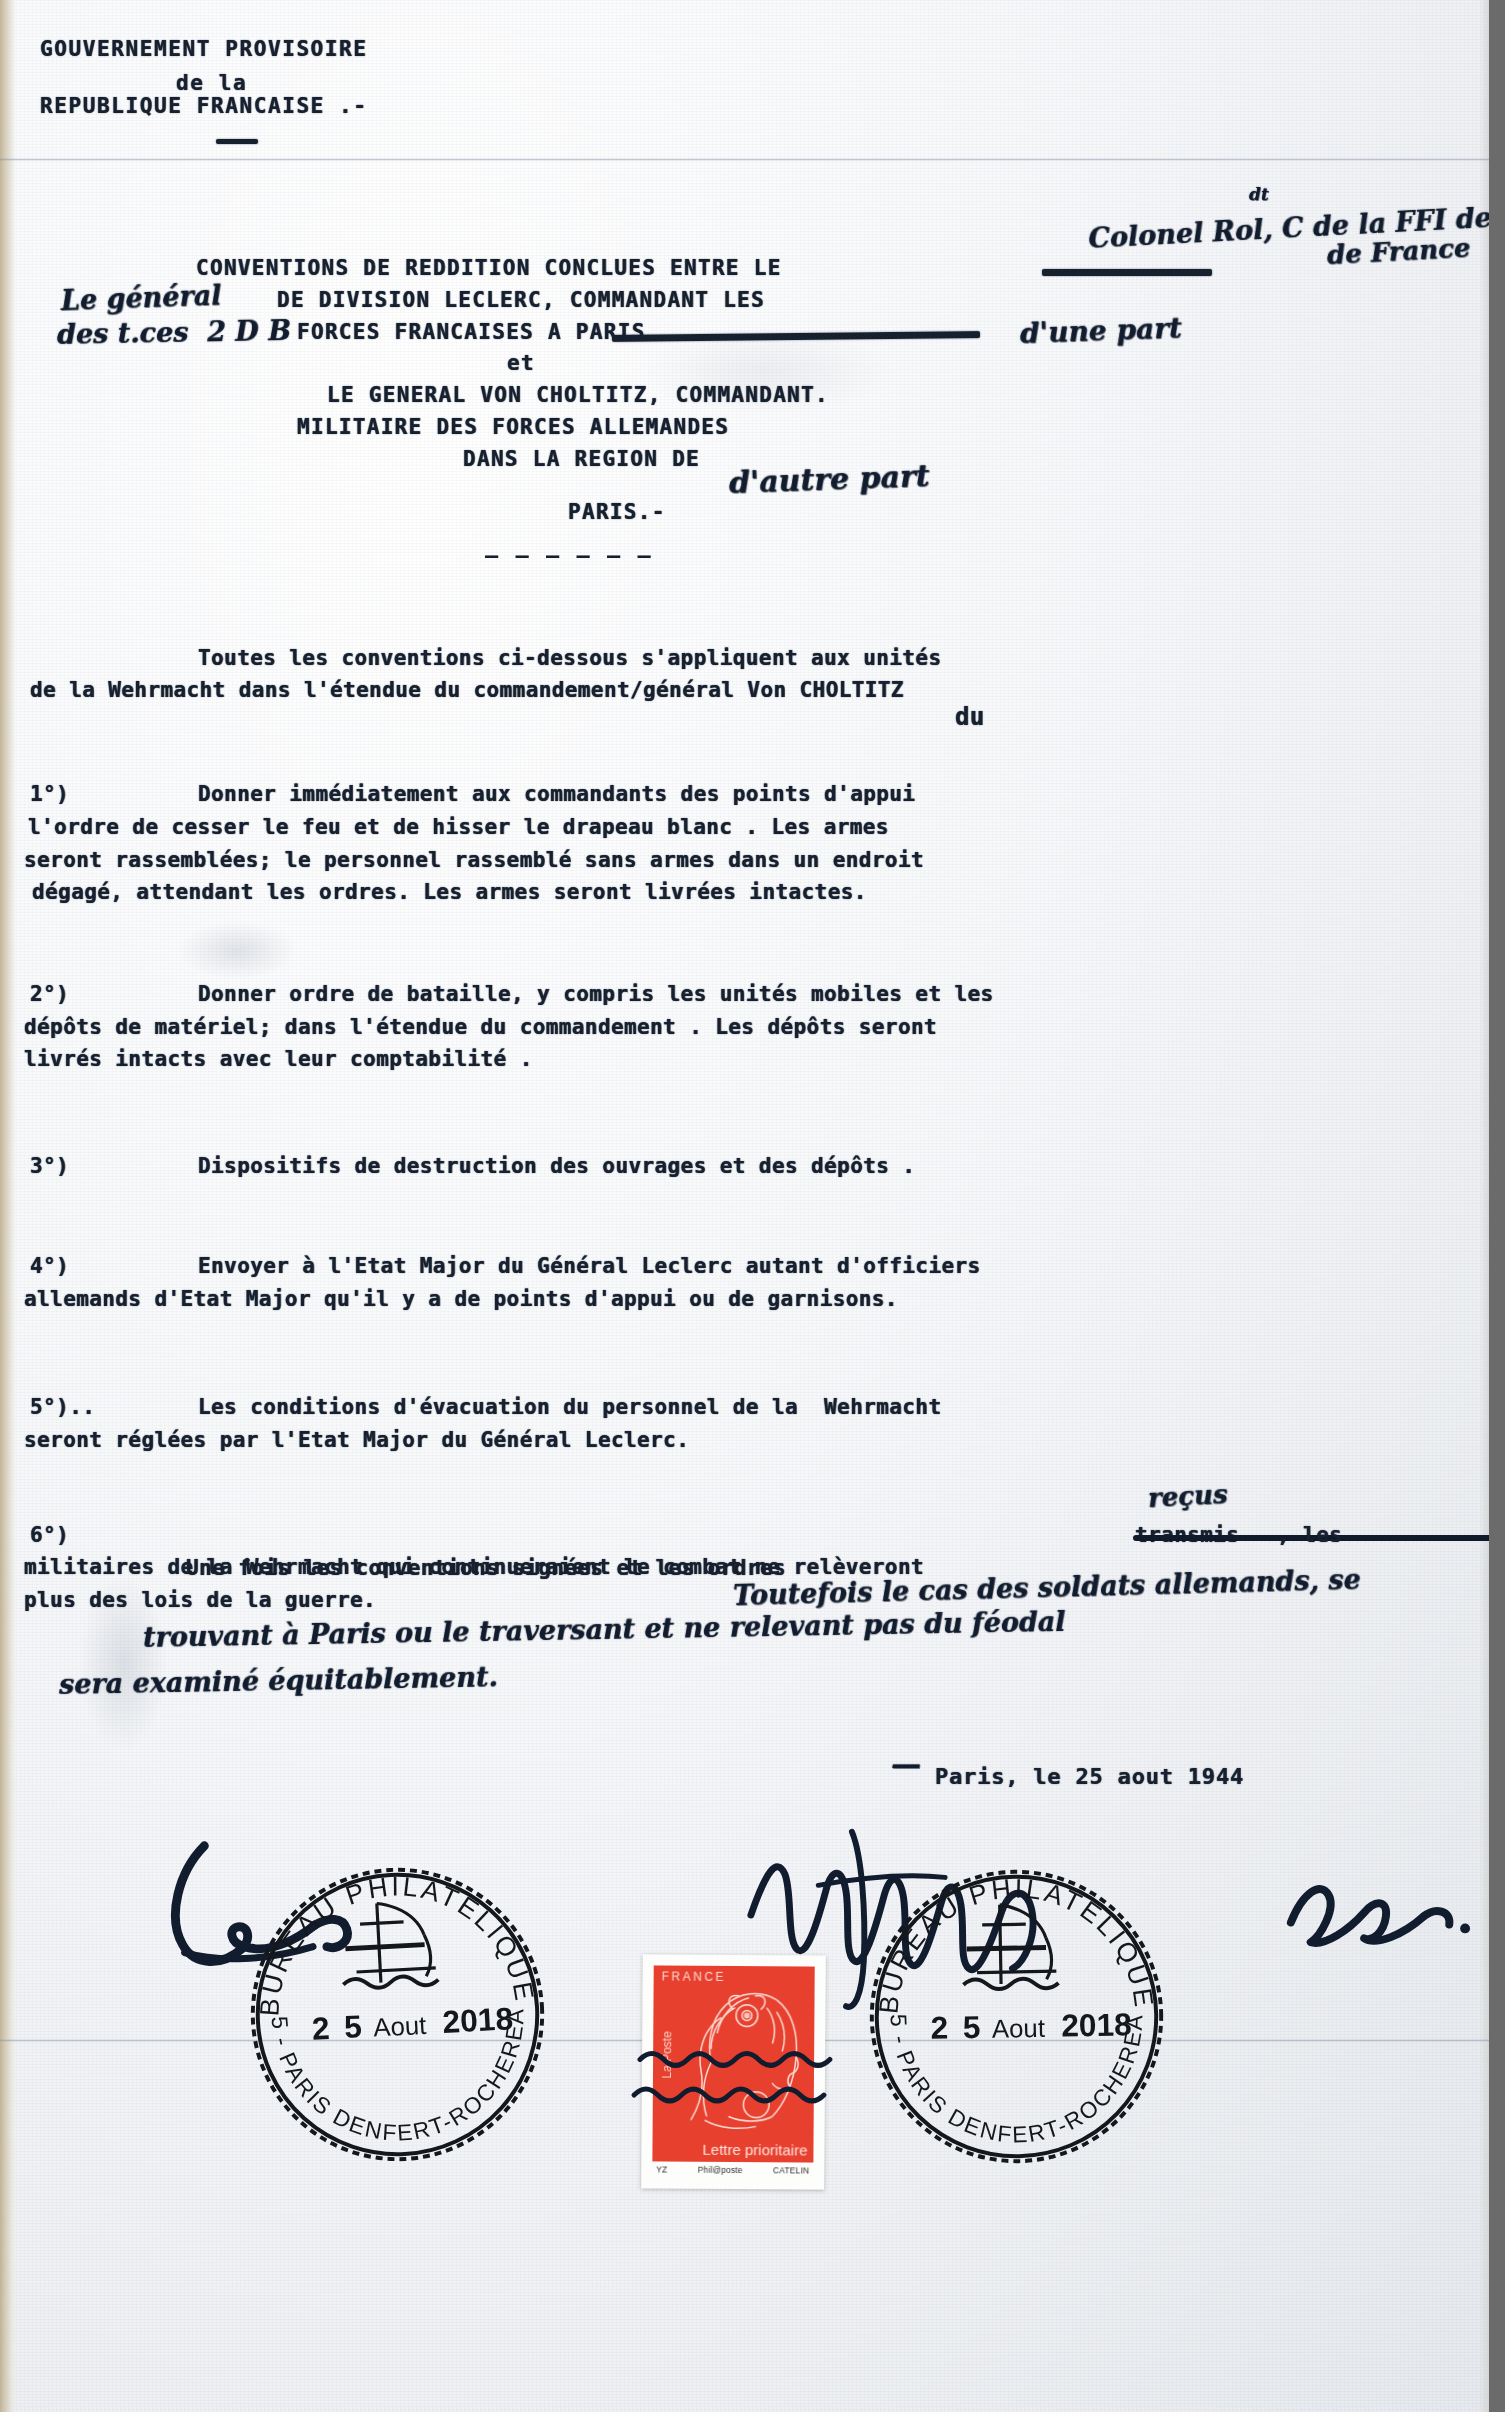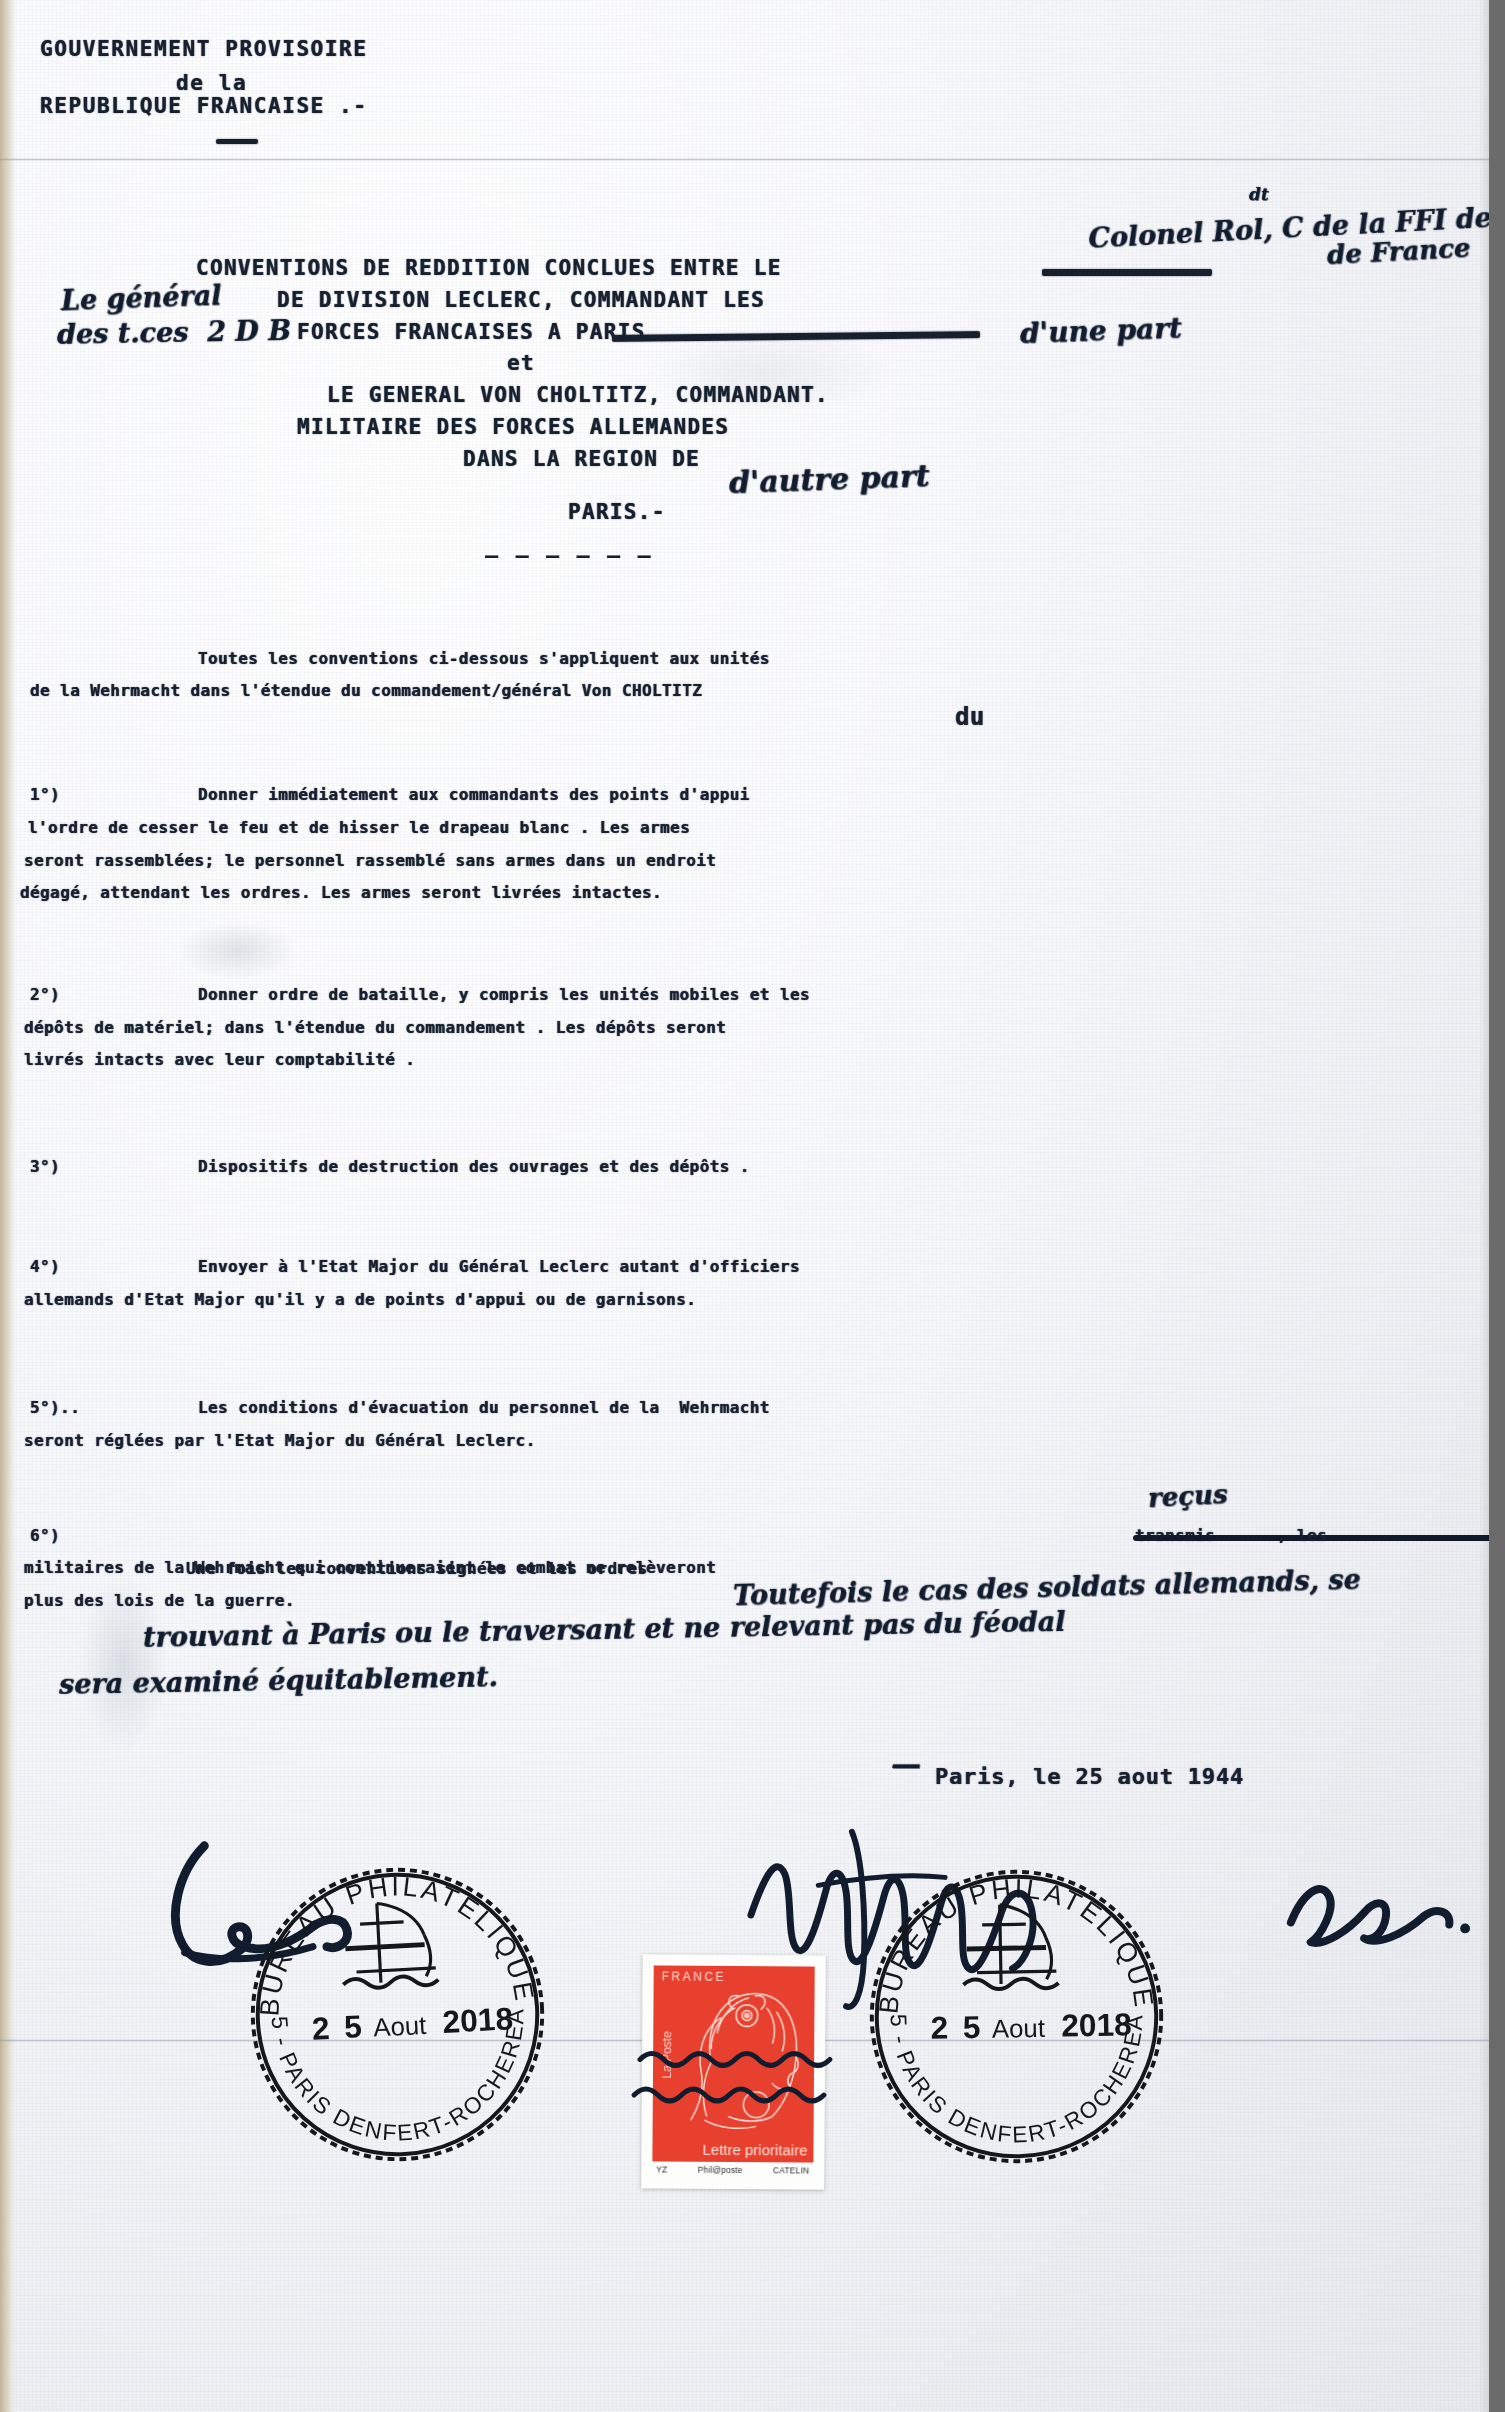--- a/index.html
+++ b/index.html
@@ -56,21 +56,21 @@
     letter-spacing:0.6px;
     white-space:pre;
     text-shadow:
       0.6px 0.4px 0 rgba(22,32,47,.55),
       -0.5px 0.3px 0 rgba(22,32,47,.35),
       0 0 1.6px rgba(22,32,47,.55);
     filter:blur(0.2px);
   }
   .t-hdr{font-size:21px;line-height:30px;letter-spacing:1.6px;}
   .t-title{font-size:21px;line-height:32px;letter-spacing:1.3px;}
-  .t-body{font-size:16px;line-height:33px;letter-spacing:0.4px;}
+  .t-body{font-size:21px;line-height:33px;letter-spacing:0.4px;}
   .t-date{font-size:22px;letter-spacing:0.8px;}
 
   .rule{
     position:absolute;height:5px;border-radius:2px;
     background:#16202f;
     filter:blur(0.4px);
     box-shadow:0 0 2px rgba(22,32,47,.6);
   }
   .dashes{
     position:absolute;
@@ -221,21 +221,21 @@
   <div class="dashes" style="left:485px;top:543px;">— — — — — —</div>
 
   <div class="typed t-body" style="left:198px;top:642px;">Toutes les conventions ci-dessous s'appliquent aux unités</div>
   <div class="typed t-body" style="left:30px;top:674px;">de la Wehrmacht dans l'étendue du commandement/général Von CHOLTITZ</div>
   <div class="typed t-body" style="left:955px;top:701px;font-size:24px;">du</div>
 
   <div class="typed t-body" style="left:30px;top:778px;">1°)</div>
   <div class="typed t-body" style="left:198px;top:778px;">Donner immédiatement aux commandants des points d'appui</div>
   <div class="typed t-body" style="left:28px;top:811px;">l'ordre de cesser le feu et de hisser le drapeau blanc . Les armes</div>
   <div class="typed t-body" style="left:24px;top:844px;">seront rassemblées; le personnel rassemblé sans armes dans un endroit</div>
-  <div class="typed t-body" style="left:20px;top:876px;text-align:right;">dégagé, attendant les ordres. Les armes seront livrées intactes.</div>
+  <div class="typed t-body" style="left:32px;top:876px;text-align:right;">dégagé, attendant les ordres. Les armes seront livrées intactes.</div>
 
   <div class="typed t-body" style="left:30px;top:978px;">2°)</div>
   <div class="typed t-body" style="left:198px;top:978px;">Donner ordre de bataille, y compris les unités mobiles et les</div>
   <div class="typed t-body" style="left:24px;top:1011px;">dépôts de matériel; dans l'étendue du commandement . Les dépôts seront</div>
   <div class="typed t-body" style="left:24px;top:1043px;">livrés intacts avec leur comptabilité .</div>
 
   <div class="typed t-body" style="left:30px;top:1150px;">3°)</div>
   <div class="typed t-body" style="left:198px;top:1150px;">Dispositifs de destruction des ouvrages et des dépôts .</div>
 
   <div class="typed t-body" style="left:30px;top:1250px;">4°)</div>

